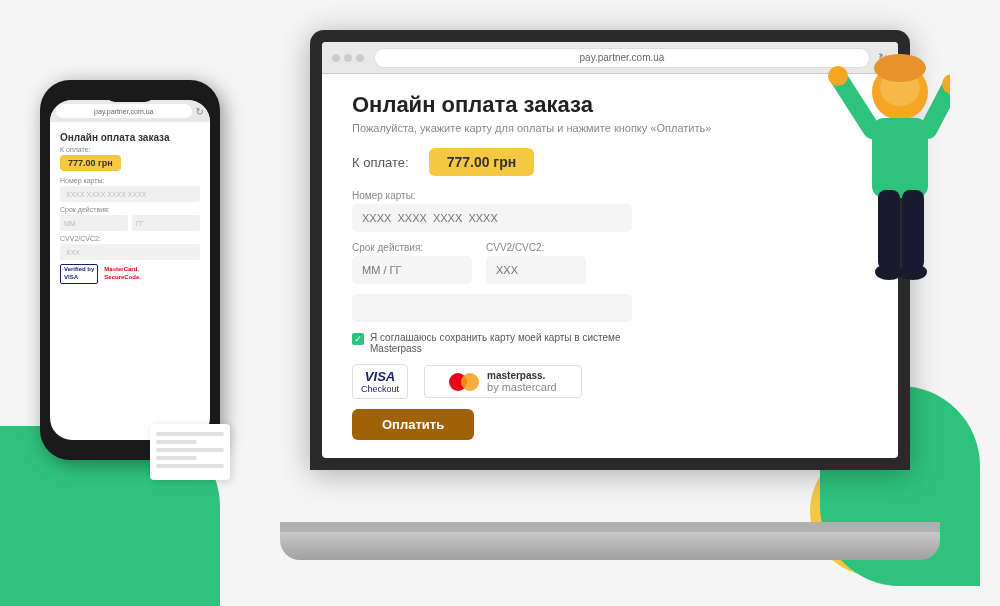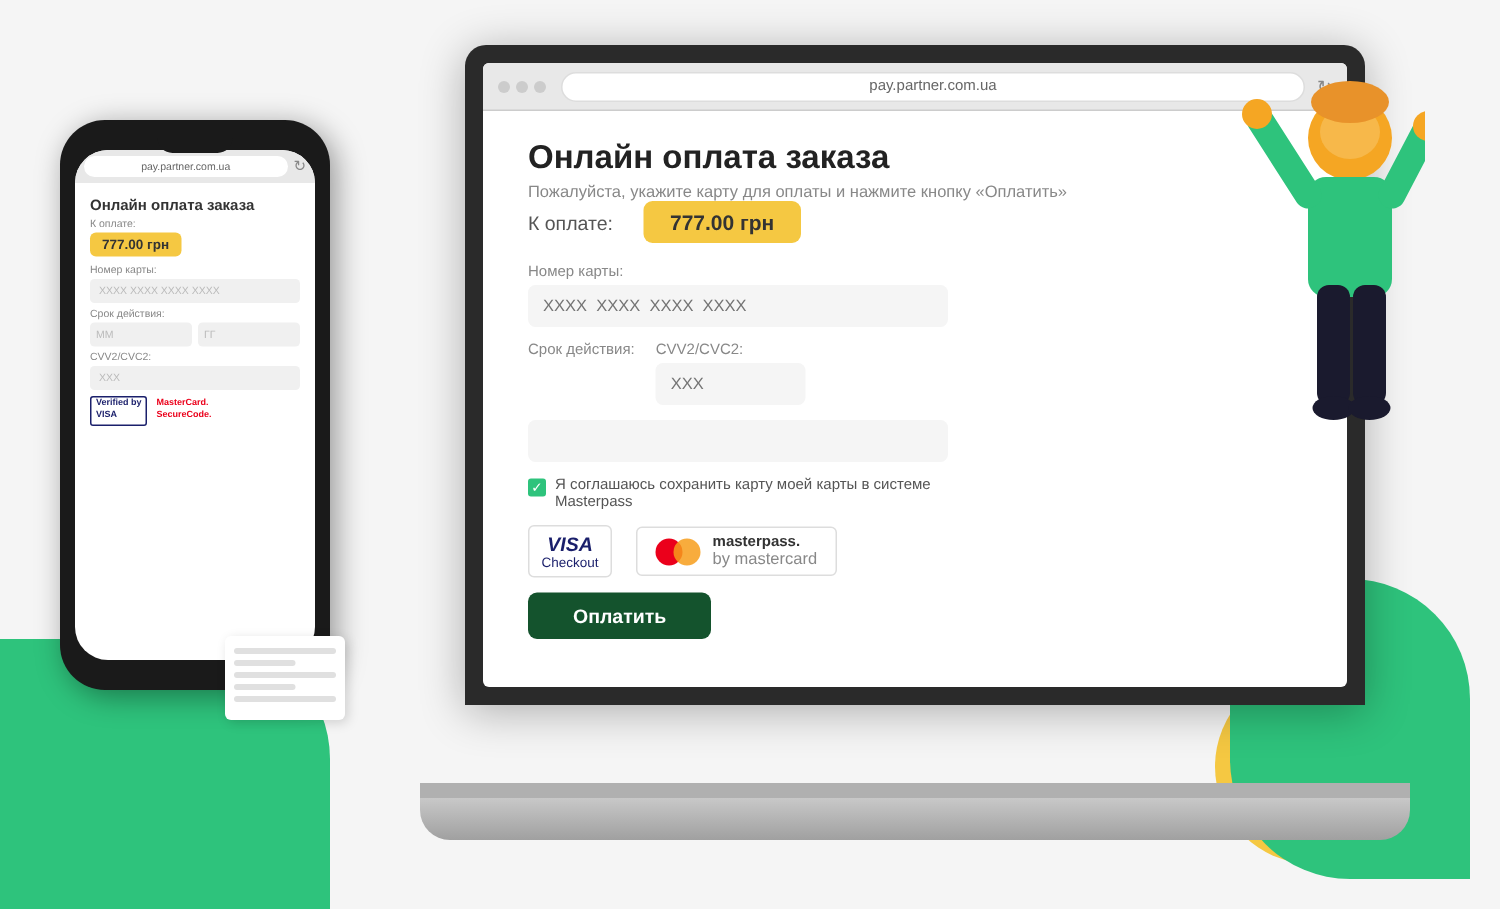--- a/index.html
+++ b/index.html
@@ -154,20 +154,21 @@
     .payment-title {
       font-size: 22px;
       font-weight: bold;
       color: #222;
       margin-bottom: 4px;
     }
 
     .payment-subtitle {
       font-size: 11px;
       color: #888;
+      margin-bottom: 14px;
     }
 
     .payment-amount-row {
       display: flex;
       align-items: center;
       margin-bottom: 14px;
     }
 
     .payment-amount-label {
       font-size: 13px;
@@ -247,21 +248,21 @@
     }
 
     .payment-logos {
       display: flex;
       align-items: center;
       gap: 16px;
       margin-bottom: 10px;
     }
 
     .pay-button {
-      background: #14532d;
+      background: #a16207;
       color: white;
       border: none;
       border-radius: 6px;
       padding: 8px 30px;
       font-size: 13px;
       font-weight: bold;
       cursor: pointer;
       margin-bottom: 12px;
     }
 
@@ -553,20 +554,21 @@
           </div>
 
           <div class="form-label">Номер карты:</div>
           <div class="card-number-field">
             <input class="form-input" type="text" placeholder="XXXX  XXXX  XXXX  XXXX" style="">
           </div>
 
           <div class="form-row">
             <div class="form-col">
               <div class="form-label">Срок действия:</div>
+              <input class="form-input" type="text" style="width: 120px;" placeholder="ММ / ГГ">
             </div>
             <div class="form-col">
               <div class="form-label">CVV2/CVC2:</div>
               <input class="form-input" type="text" style="width: 100px;" placeholder="XXX">
             </div>
           </div>
 
           <div class="name-field">
             <input class="form-input" type="text" placeholder="" style="">
           </div>
@@ -577,21 +579,21 @@
           </div>
 
           
           <div class="payment-logos">
 
             <div style="display:flex;flex-direction:column;align-items:center;border:1px solid #ddd;padding:4px 8px;border-radius:4px">
               <span style="font-size:13px;font-weight:bold;font-style:italic;color:#1a1f6b">VISA</span>
               <span style="font-size:9px;color:#1a1f6b;font-weight:normal">Checkout</span>
             </div>
 
-            <div style="display:flex;align-items:center;gap:6px;border:1px solid #ddd;padding:4px 12px;border-radius:4px">
+            <div style="display:flex;align-items:center;gap:6px;border:1px solid #ddd;padding:4px 24px;border-radius:4px">
               <div style="position:relative;width:32px;height:20px;flex-shrink:0">
                 <div style="position:absolute;left:0;top:1px;width:18px;height:18px;border-radius:50%;background:#eb001b"></div>
                 <div style="position:absolute;left:12px;top:1px;width:18px;height:18px;border-radius:50%;background:#f79e1b;opacity:0.85"></div>
               </div>
               <div>
                 <div style="font-size:10px;font-weight:bold;color:#333">masterpass.</div>
                 <div style="font-size:11px;color:#888">by mastercard</div>
               </div>
             </div>
           </div>

